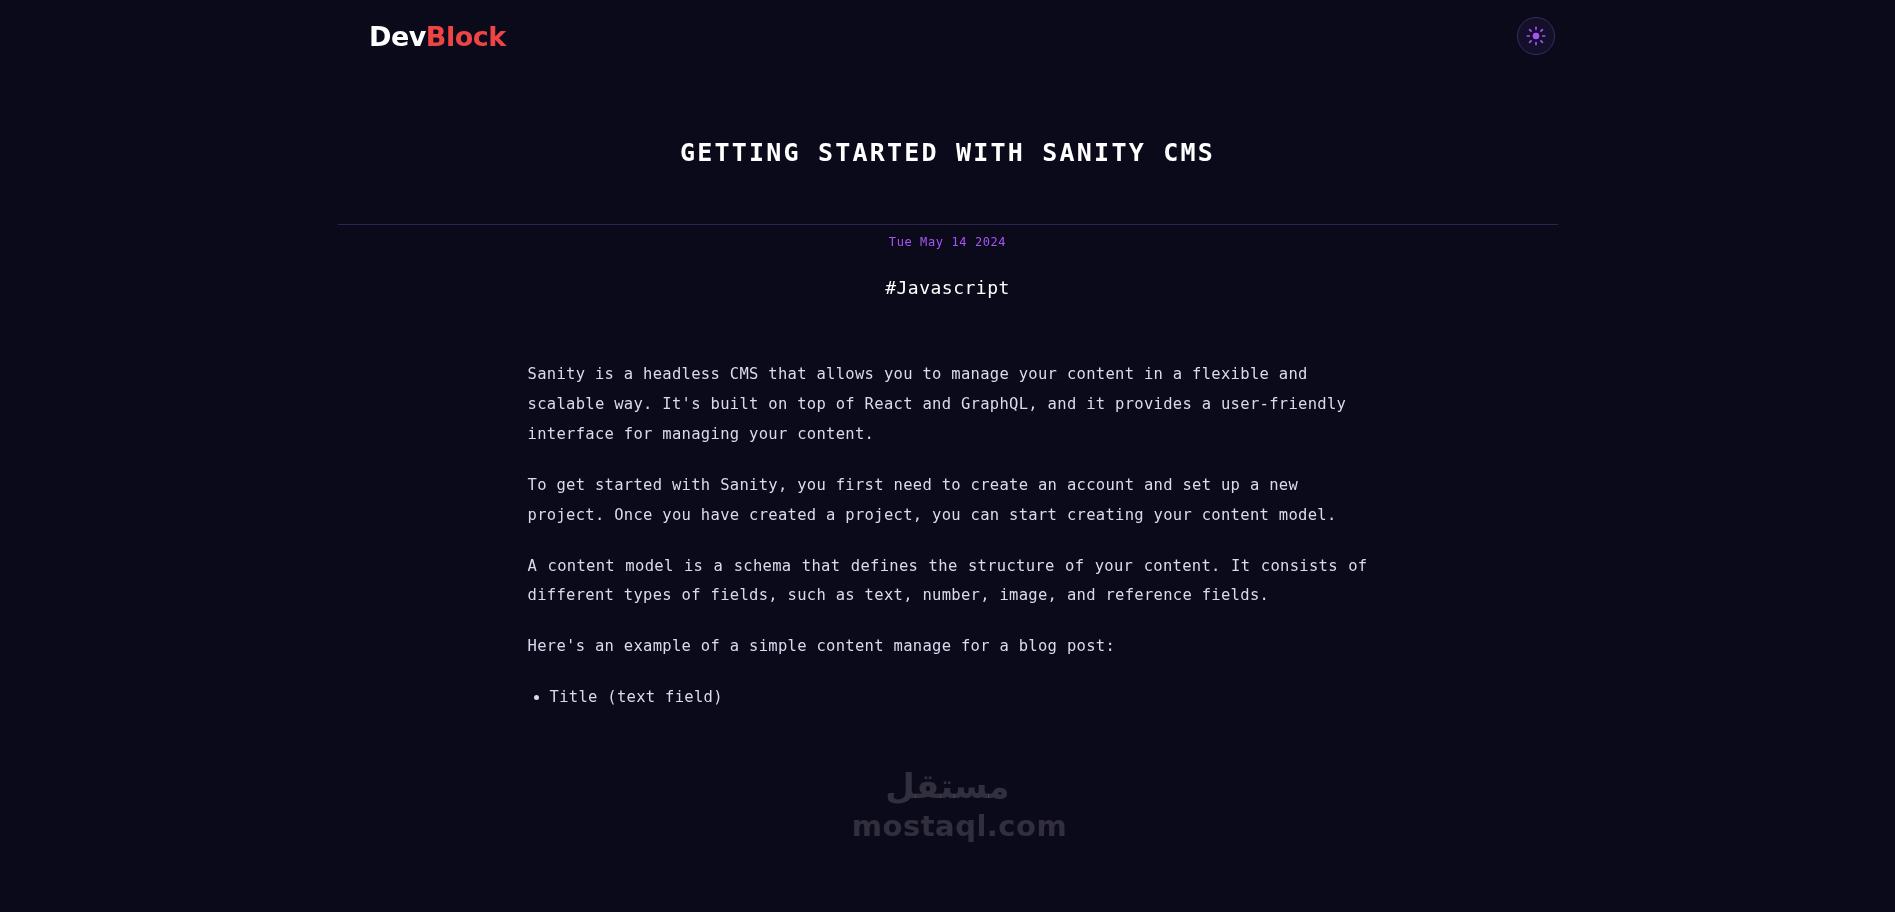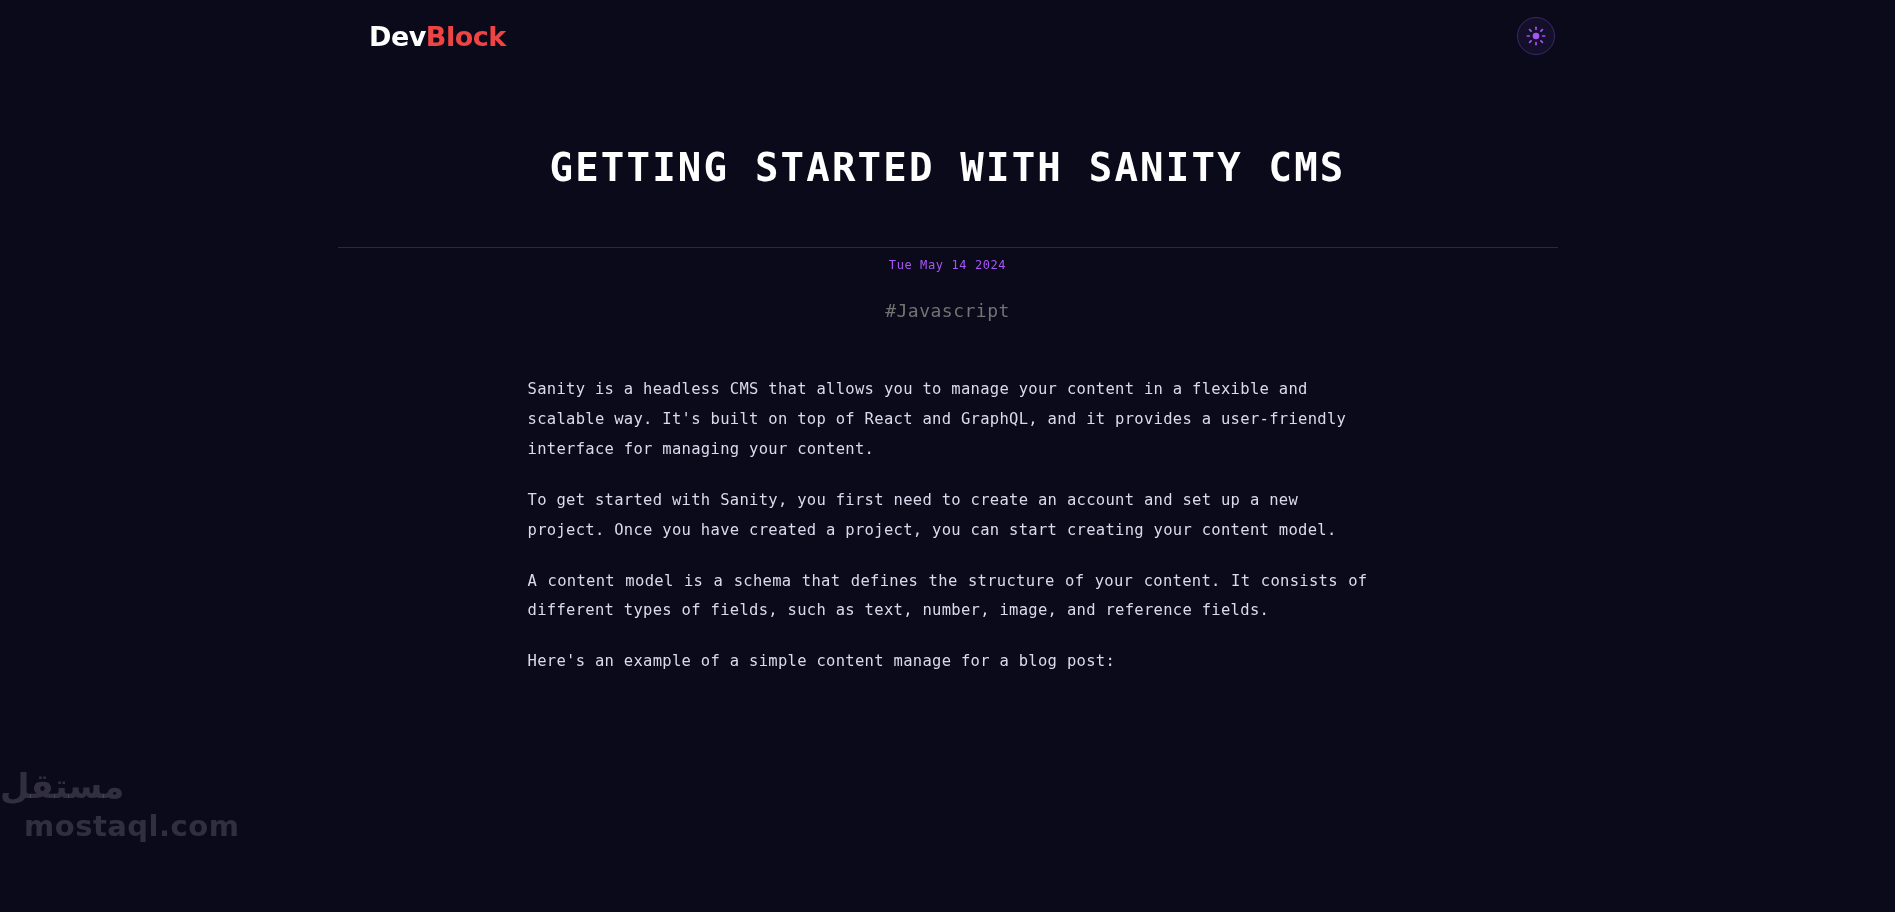--- a/index.html
+++ b/index.html
@@ -52,50 +52,50 @@
 
   
   .article-wrap {
     width: 1220px;
     margin: 0 auto;
     padding-top: 48px;
   }
   .post-title {
     text-align: center;
     font-family: "DejaVu Sans Mono", monospace;
-    font-size: 39px;
+    font-size: 25px;
     font-weight: bold;
     letter-spacing: 2.2px;
     color: #ffffff;
-    margin: 7px;
+    margin: 0;
     padding: 18px 0 0 0;
   }
   .divider {
     height: 1px;
     background: #2d2550;
     margin: 57px 0 0 0;
   }
   .post-date {
     text-align: center;
     color: #a855f7;
     font-size: 12px;
     letter-spacing: 0.6px;
     margin-top: 10px;
   }
   .post-tag {
     text-align: center;
-    color: #737373;
+    color: #ffffff;
     font-size: 18px;
     letter-spacing: 0.5px;
     margin-top: 28px;
   }
 
   .post-body {
     width: 840px;
-    margin: 4px auto;
+    margin: 12px auto;
     padding-top: 50px;
     font-size: 15.5px;
     line-height: 1.93;
     color: #dcd9ee;
     letter-spacing: 0.3px;
   }
   .post-body p {
     margin: 0 0 21px 0;
   }
   .post-body p.justified {
@@ -108,20 +108,21 @@
   .post-body li {
     margin-bottom: 3px;
   }
 
   
   .watermark {
     position: absolute;
     left: 0;
     right: 0;
     top: 768px;
+    text-align: center;
     pointer-events: none;
     user-select: none;
     color: rgba(235, 233, 245, 0.17);
     font-family: "DejaVu Sans", sans-serif;
   }
   .watermark .ar {
     font-size: 34px;
     font-weight: bold;
     letter-spacing: 1px;
     line-height: 1.1;
@@ -167,19 +168,22 @@
 
   <div class="post-date">Tue May 14 2024</div>
 
   <div class="post-tag">#Javascript</div>
 
   <div class="post-body">
     <p>Sanity is a headless CMS that allows you to manage your content in a flexible and scalable way. It's built on top of React and GraphQL, and it provides a user-friendly interface for managing your content.</p>
     <p>To get started with Sanity, you first need to create an account and set up a new project. Once you have created a project, you can start creating your content model.</p>
     <p class="justified">A content model is a schema that defines the structure of your content. It consists of different types of fields, such as text, number, image, and reference fields.</p>
     <p>Here's an example of a simple content manage for a blog post:</p>
+    <ul>
+      <li>Title (text field)</li>
+    </ul>
   </div>
 </div>
 
 <div class="watermark">
   <div class="ar">مستقل</div>
   <div class="en">mostaql.com</div>
 </div>
 
 </body></html>

